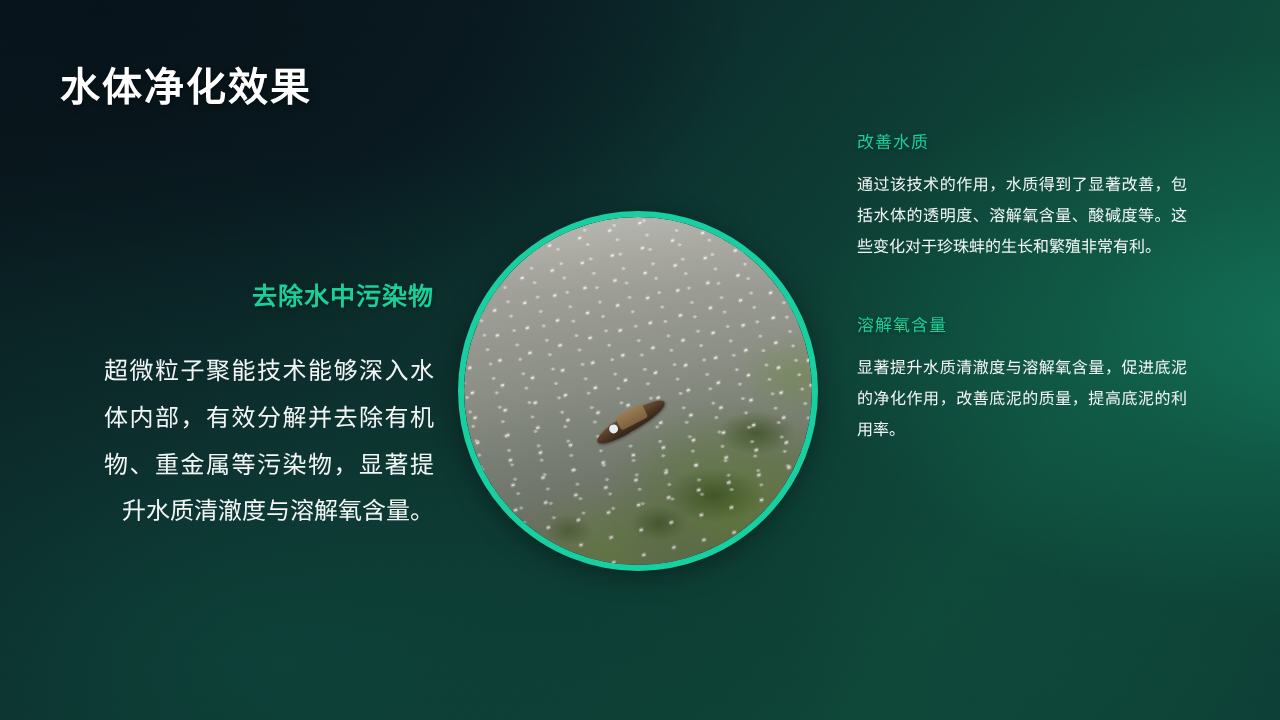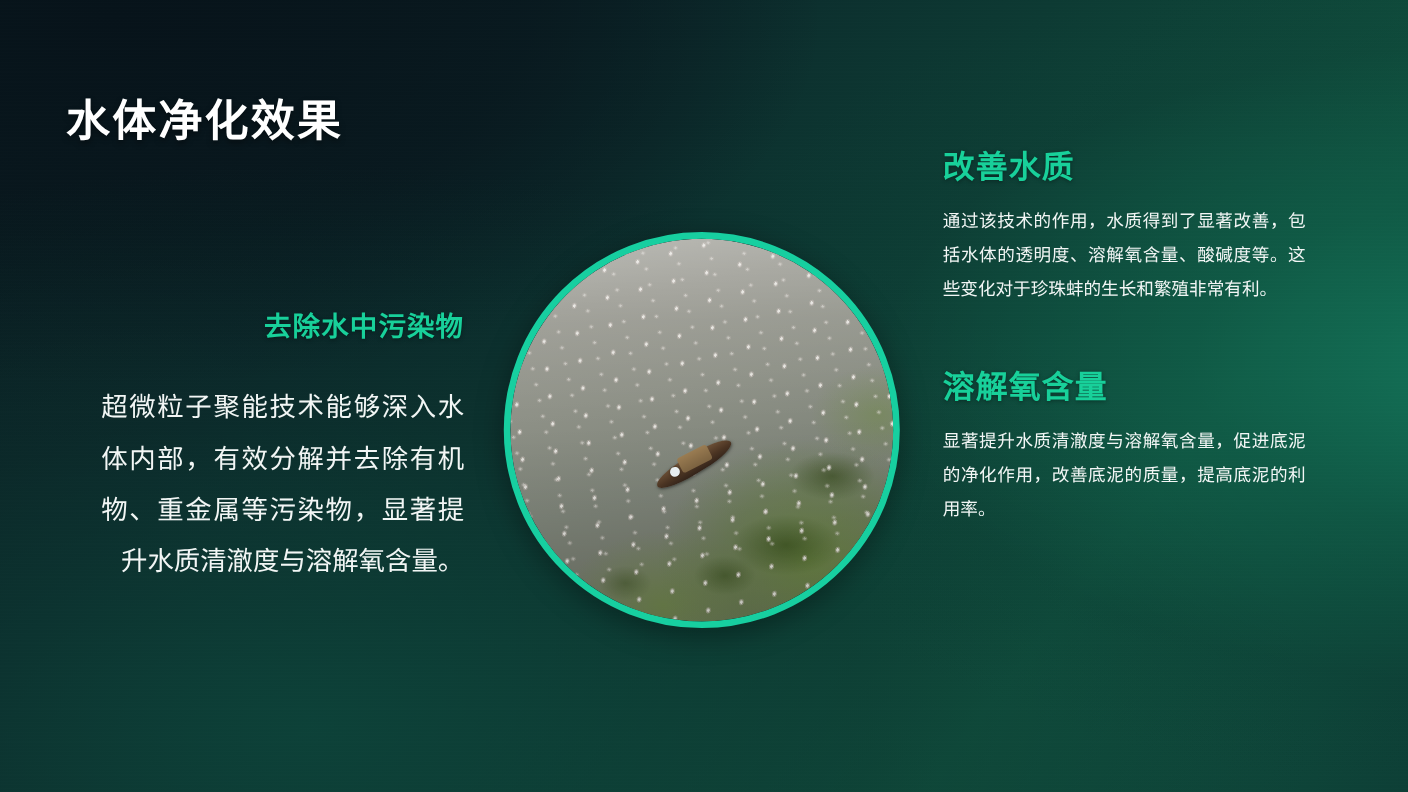--- a/index.html
+++ b/index.html
@@ -30,34 +30,34 @@
     opacity: 0.16;
     background-image:
       repeating-linear-gradient(0deg, rgba(255,255,255,0.030) 0 1px, rgba(0,0,0,0) 1px 3px),
       repeating-linear-gradient(90deg, rgba(255,255,255,0.022) 0 1px, rgba(0,0,0,0) 1px 4px);
     mix-blend-mode: overlay;
   }
 
   .page-title {
     position: absolute;
     left: 60px;
-    top: 60px;
+    top: 36px;
     font-size: 40px;
     line-height: 1.2;
     font-weight: 700;
     color: #ffffff;
     letter-spacing: 2px;
     white-space: nowrap;
     text-shadow: 0 2px 6px rgba(0,0,0,0.45);
   }
 
   
   .col-left {
     position: absolute;
-    left: 92px;
+    left: 104px;
     top: 276px;
     width: 330px;
     text-align: justify;
     text-align-last: right;
     z-index: 3;
   }
   .col-left .section-heading {
     font-size: 25px;
     font-weight: 700;
     color: #18d09a;
@@ -81,22 +81,22 @@
     position: absolute;
     left: 857px;
     top: 128px;
     width: 330px;
     z-index: 3;
   }
   .col-right .block + .block {
     margin-top: 48px;
   }
   .col-right .section-heading {
-    font-size: 29px;
-    font-weight: 700;
+    font-size: 17px;
+    font-weight: 400;
     color: #18d09a;
     letter-spacing: 1px;
     margin: 0 0 16px 0;
     text-shadow: 0 1px 4px rgba(0,0,0,0.4);
   }
   .col-right .section-body {
     font-size: 16px;
     line-height: 1.95;
     color: #f2f6f5;
     margin: 0;

